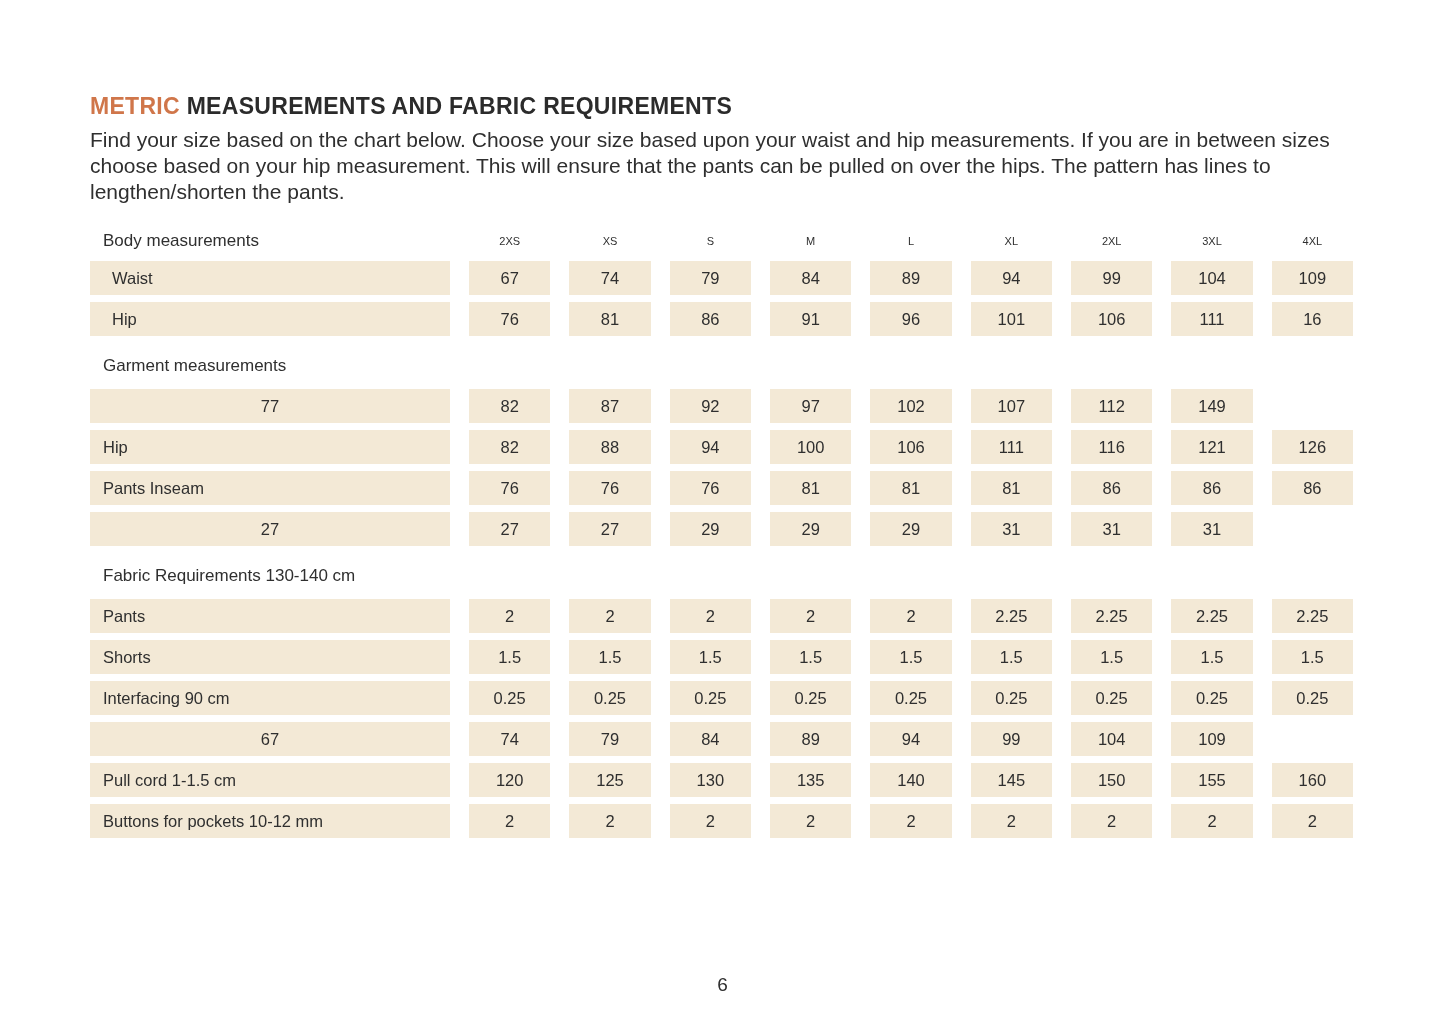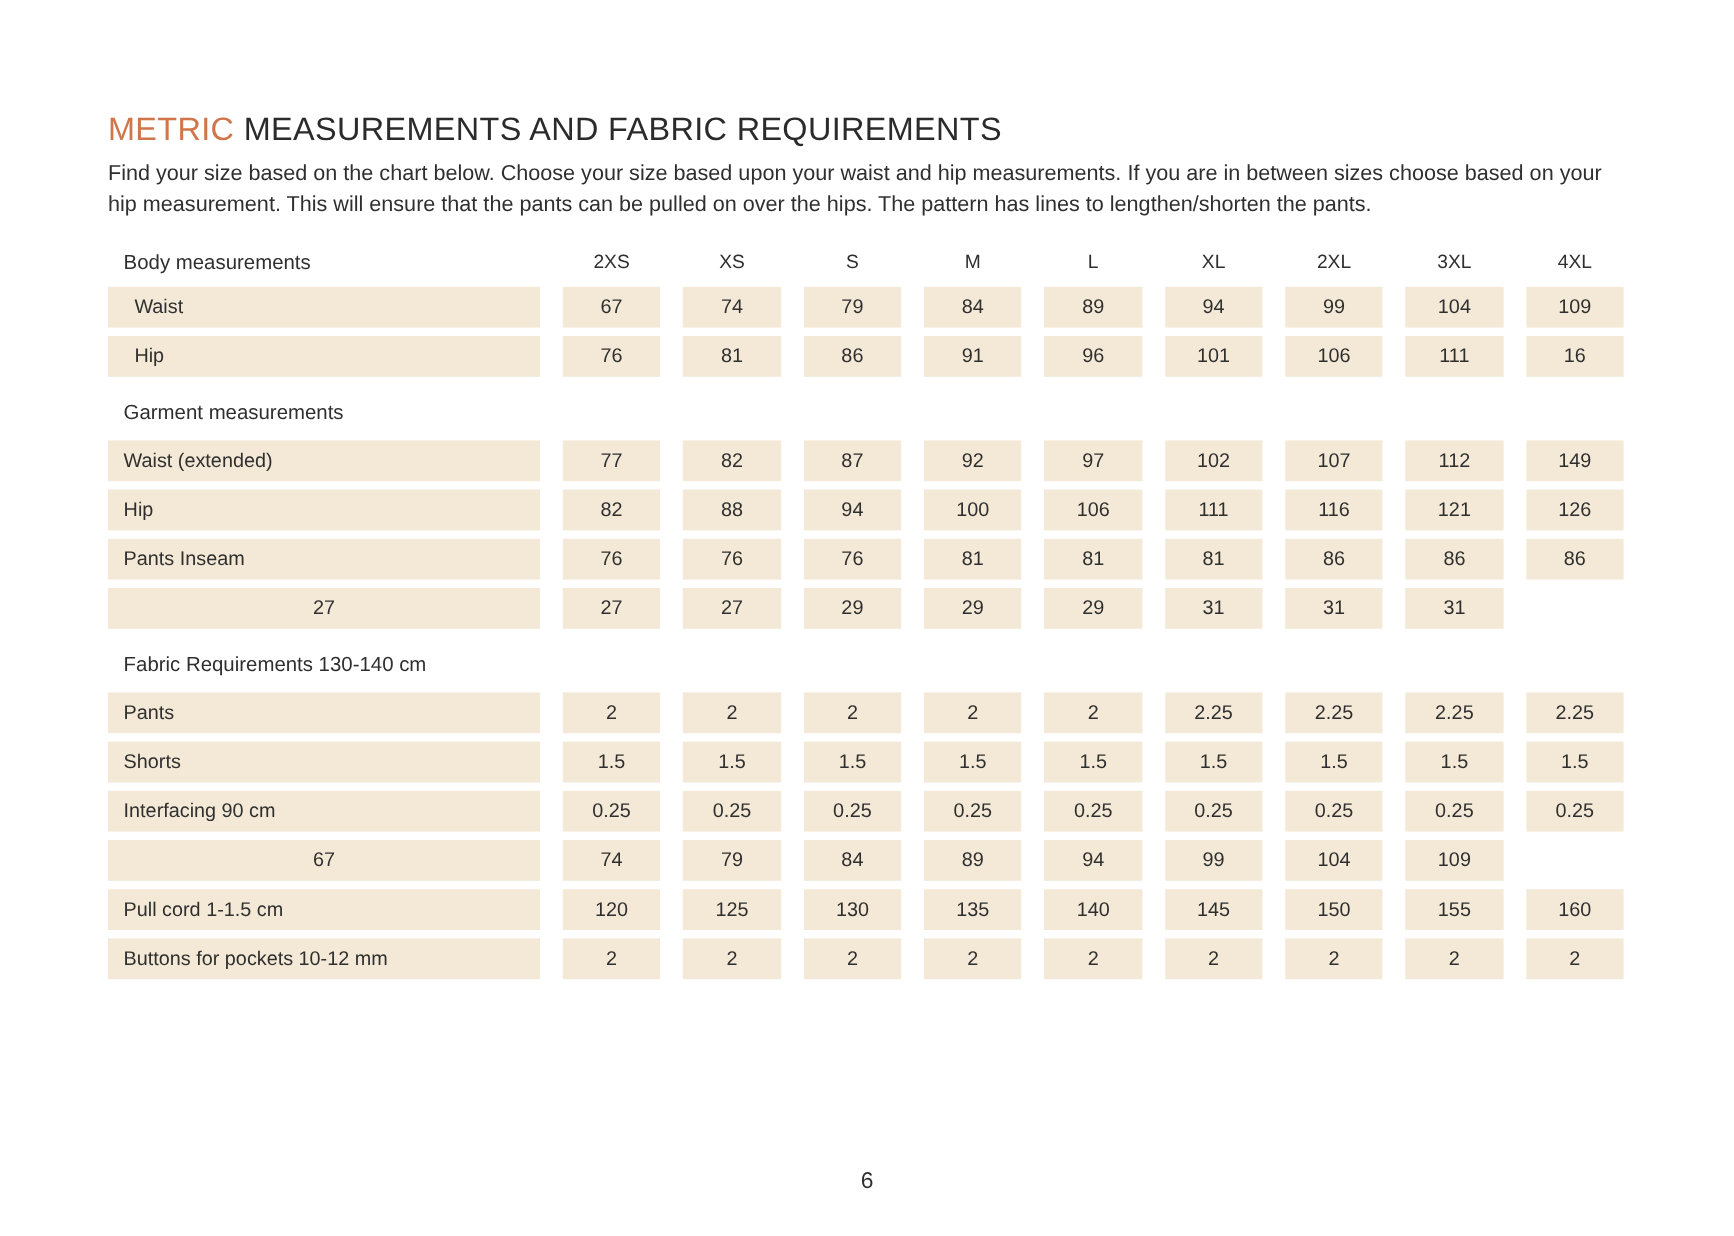--- a/index.html
+++ b/index.html
@@ -10,30 +10,30 @@
   }
   .page {
     position: relative;
     width: 1445px;
     height: 1030px;
     background: #ffffff;
     padding: 93px 92px 0 90px;
     overflow: hidden;
   }
   h1.doc-title {
-    font-size: 27px;
-    font-weight: normal;
+    font-size: 23px;
+    font-weight: bold;
     letter-spacing: 0.3px;
     color: #2b2b2b;
     margin-bottom: 7px;
     white-space: nowrap;
   }
   h1.doc-title .accent { color: #d0764a; }
   p.intro {
-    font-size: 18px;
+    font-size: 21px;
     line-height: 26px;
     color: #2f2f2f;
     width: 1248px;
     margin-bottom: 16px;
   }
   .size-table { width: 1263px; }
   .trow {
     display: grid;
     grid-template-columns: 360px repeat(9, 1fr);
     column-gap: 19px;
@@ -44,21 +44,21 @@
     margin-bottom: 0;
   }
   .section-row.first { height: 40px; }
   .section-label {
     font-size: 17px;
     font-weight: 500;
     padding-left: 13px;
     white-space: nowrap;
   }
   .size-head {
-    font-size: 16px;
+    font-size: 11px;
     text-align: center;
   }
   .data-row { margin-bottom: 7px; }
   .data-row .cell {
     background: #f3e9d6;
     height: 34px;
     display: flex;
     align-items: center;
     font-size: 16.5px;
   }
@@ -127,21 +127,20 @@
         <div class="size-head"></div>
         <div class="size-head"></div>
         <div class="size-head"></div>
         <div class="size-head"></div>
         <div class="size-head"></div>
         <div class="size-head"></div>
         <div class="size-head"></div>
         <div class="size-head"></div>
       </div>
       <div class="trow data-row">
-        <div class="cell label-cell">Waist (extended)</div>
         <div class="cell value-cell">77</div>
         <div class="cell value-cell">82</div>
         <div class="cell value-cell">87</div>
         <div class="cell value-cell">92</div>
         <div class="cell value-cell">97</div>
         <div class="cell value-cell">102</div>
         <div class="cell value-cell">107</div>
         <div class="cell value-cell">112</div>
         <div class="cell value-cell">149</div>
       </div>

